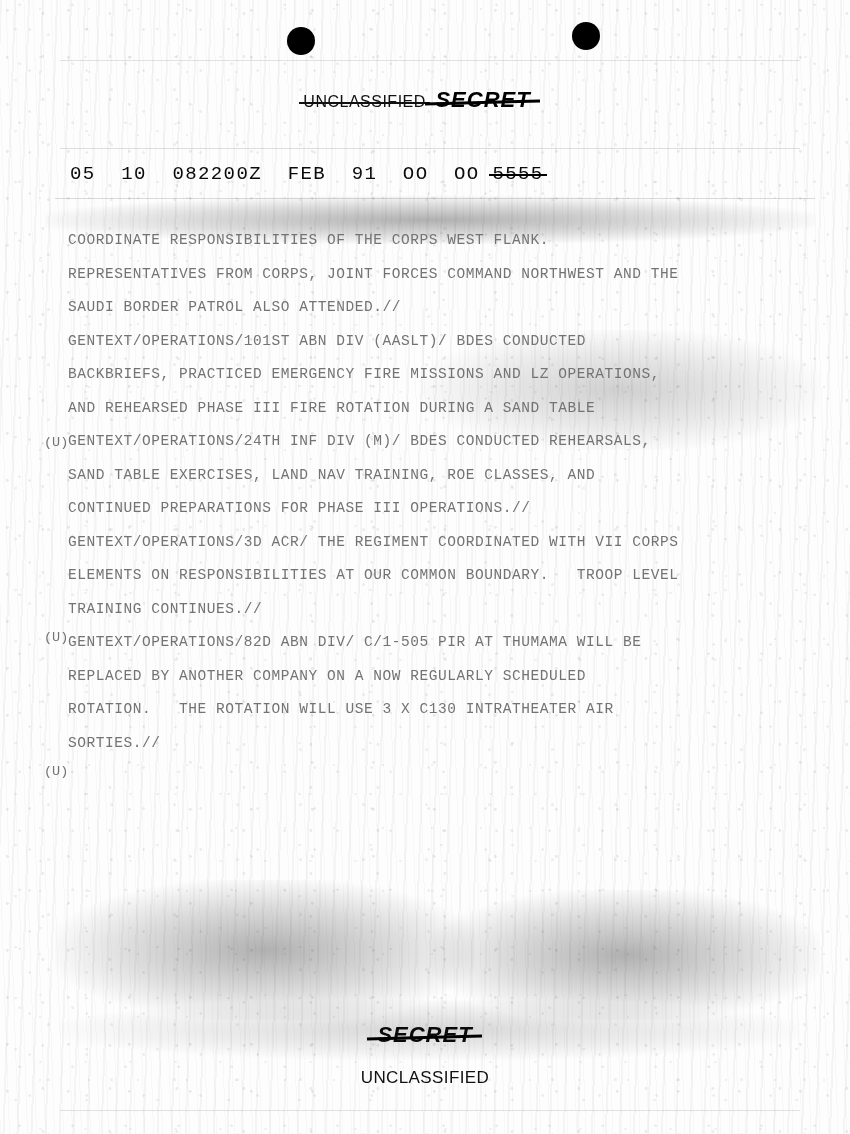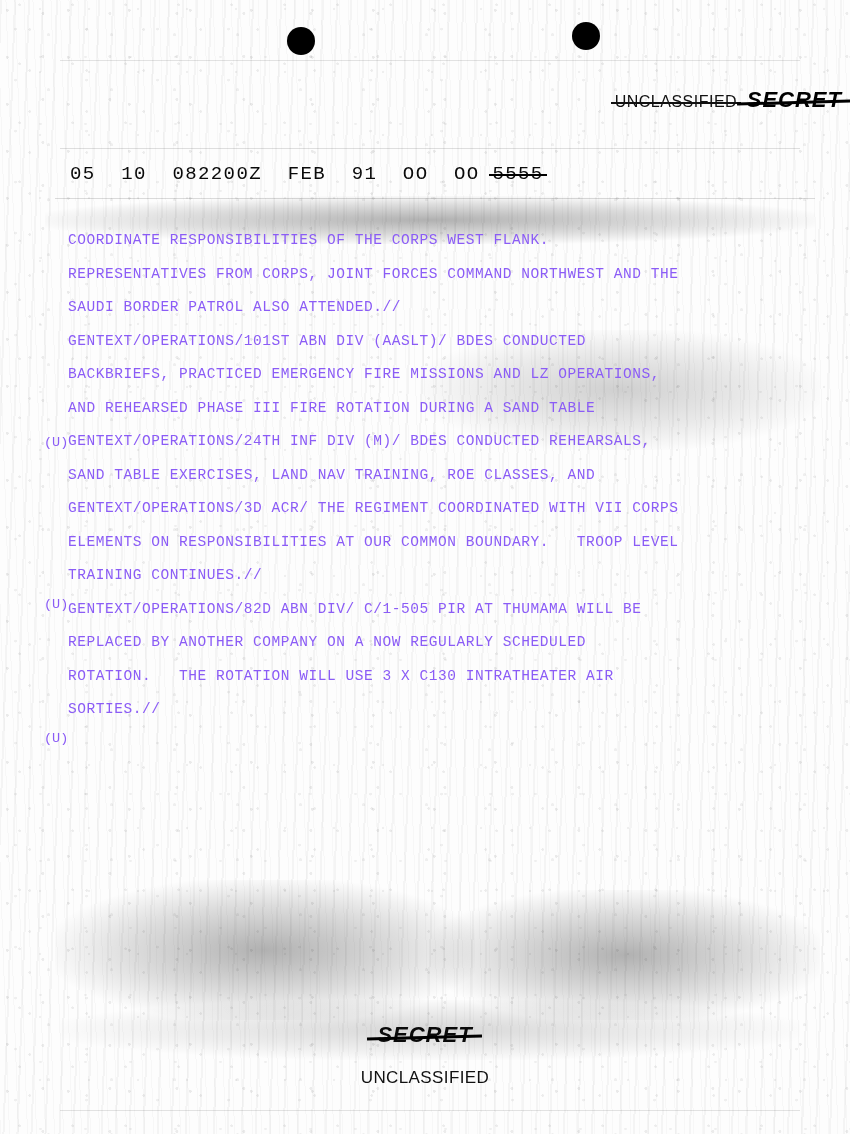--- a/index.html
+++ b/index.html
@@ -61,22 +61,22 @@
     width: 28px; height: 28px;
     border-radius: 50%;
     background: #000;
   }
   .punch.left  { left: 287px; top: 27px; }
   .punch.right { left: 572px; top: 22px; }
 
   
   .hdr-wrap {
     position: absolute;
-    left: 0; right: 8px; top: 82px;
-    text-align: right;
+    left: 0; right: 16px; top: 82px;
+    text-align: center;
   }
   .unclass-top {
     font-family: "Liberation Sans", sans-serif;
     font-size: 16px;
     letter-spacing: .5px;
     color: #111;
     position: relative;
     display: inline-block;
   }
   .unclass-top::after {
@@ -131,21 +131,21 @@
     position: absolute;
     left: 44px; top: 232px;
     width: 770px;
   }
   .line {
     position: relative;
     height: 33.5px;
     font-size: 14.5px;
     letter-spacing: .55px;
     white-space: pre;
-    color: #8b5cf6;
+    color: #737373;
   }
   .line .txt { display: inline-block; padding-left: 24px; }
   .line .mark {
     position: absolute;
     left: 0; top: 2px;
     font-size: 13.5px;
     letter-spacing: 0;
   }
   .line.mark-lift .mark { top: -4px; }
 
@@ -220,20 +220,21 @@
 
   <div class="body-block" id="body-block">
       <div class="line"><span class="mark"></span><span class="txt">COORDINATE RESPONSIBILITIES OF THE CORPS WEST FLANK.</span></div>
       <div class="line"><span class="mark"></span><span class="txt">REPRESENTATIVES FROM CORPS, JOINT FORCES COMMAND NORTHWEST AND THE</span></div>
       <div class="line"><span class="mark"></span><span class="txt">SAUDI BORDER PATROL ALSO ATTENDED.//</span></div>
       <div class="line"><span class="mark"></span><span class="txt">GENTEXT/OPERATIONS/101ST ABN DIV (AASLT)/ BDES CONDUCTED</span></div>
       <div class="line"><span class="mark"></span><span class="txt">BACKBRIEFS, PRACTICED EMERGENCY FIRE MISSIONS AND LZ OPERATIONS,</span></div>
       <div class="line"><span class="mark"></span><span class="txt">AND REHEARSED PHASE III FIRE ROTATION DURING A SAND TABLE</span></div>
       <div class="line"><span class="mark">(U)</span><span class="txt">GENTEXT/OPERATIONS/24TH INF DIV (M)/ BDES CONDUCTED REHEARSALS,</span></div>
       <div class="line"><span class="mark"></span><span class="txt">SAND TABLE EXERCISES, LAND NAV TRAINING, ROE CLASSES, AND</span></div>
+      <div class="line"><span class="mark"></span><span class="txt">CONTINUED PREPARATIONS FOR PHASE III OPERATIONS.//</span></div>
       <div class="line"><span class="mark"></span><span class="txt">GENTEXT/OPERATIONS/3D ACR/ THE REGIMENT COORDINATED WITH VII CORPS</span></div>
       <div class="line"><span class="mark"></span><span class="txt">ELEMENTS ON RESPONSIBILITIES AT OUR COMMON BOUNDARY.   TROOP LEVEL</span></div>
       <div class="line"><span class="mark"></span><span class="txt">TRAINING CONTINUES.//</span></div>
       <div class="line mark-lift"><span class="mark">(U)</span><span class="txt">GENTEXT/OPERATIONS/82D ABN DIV/ C/1-505 PIR AT THUMAMA WILL BE</span></div>
       <div class="line"><span class="mark"></span><span class="txt">REPLACED BY ANOTHER COMPANY ON A NOW REGULARLY SCHEDULED</span></div>
       <div class="line"><span class="mark"></span><span class="txt">ROTATION.   THE ROTATION WILL USE 3 X C130 INTRATHEATER AIR</span></div>
       <div class="line"><span class="mark"></span><span class="txt">SORTIES.//</span></div>
       <div class="line mark-lift"><span class="mark">(U)</span></div>
     </div>
 

